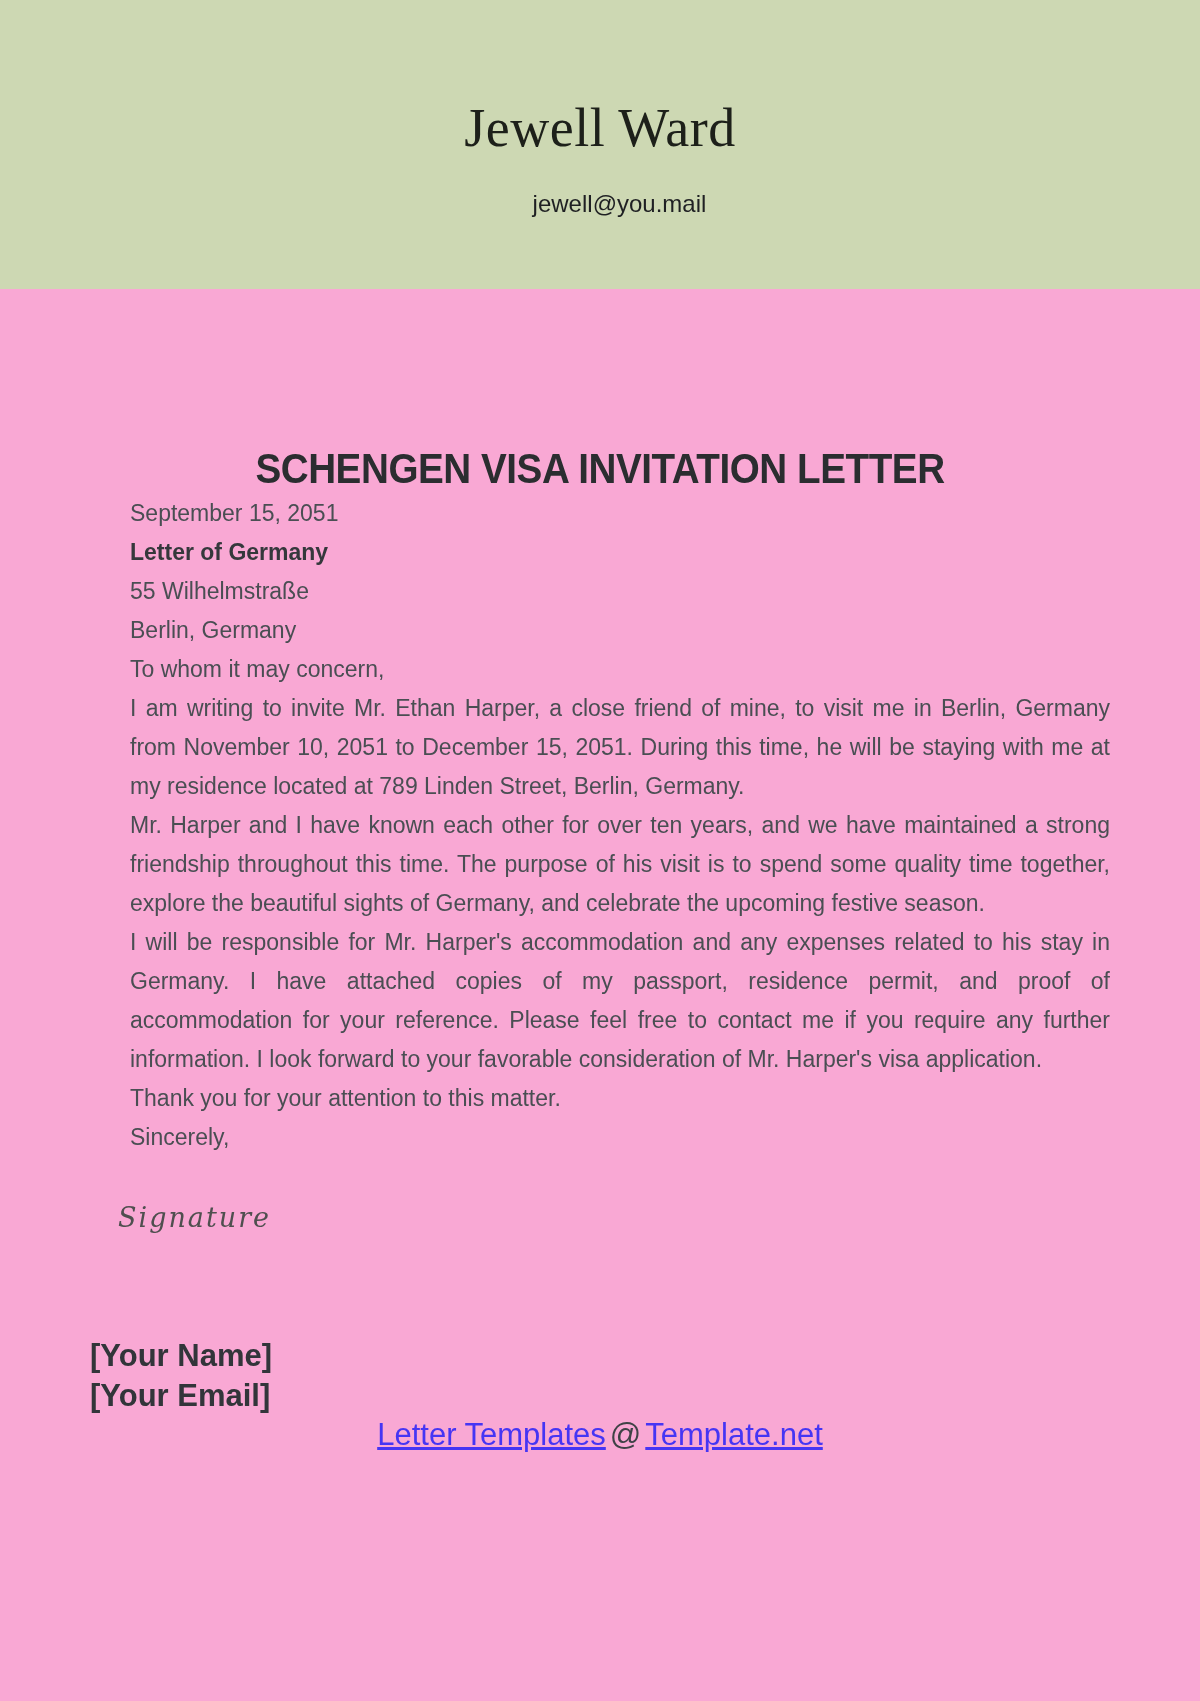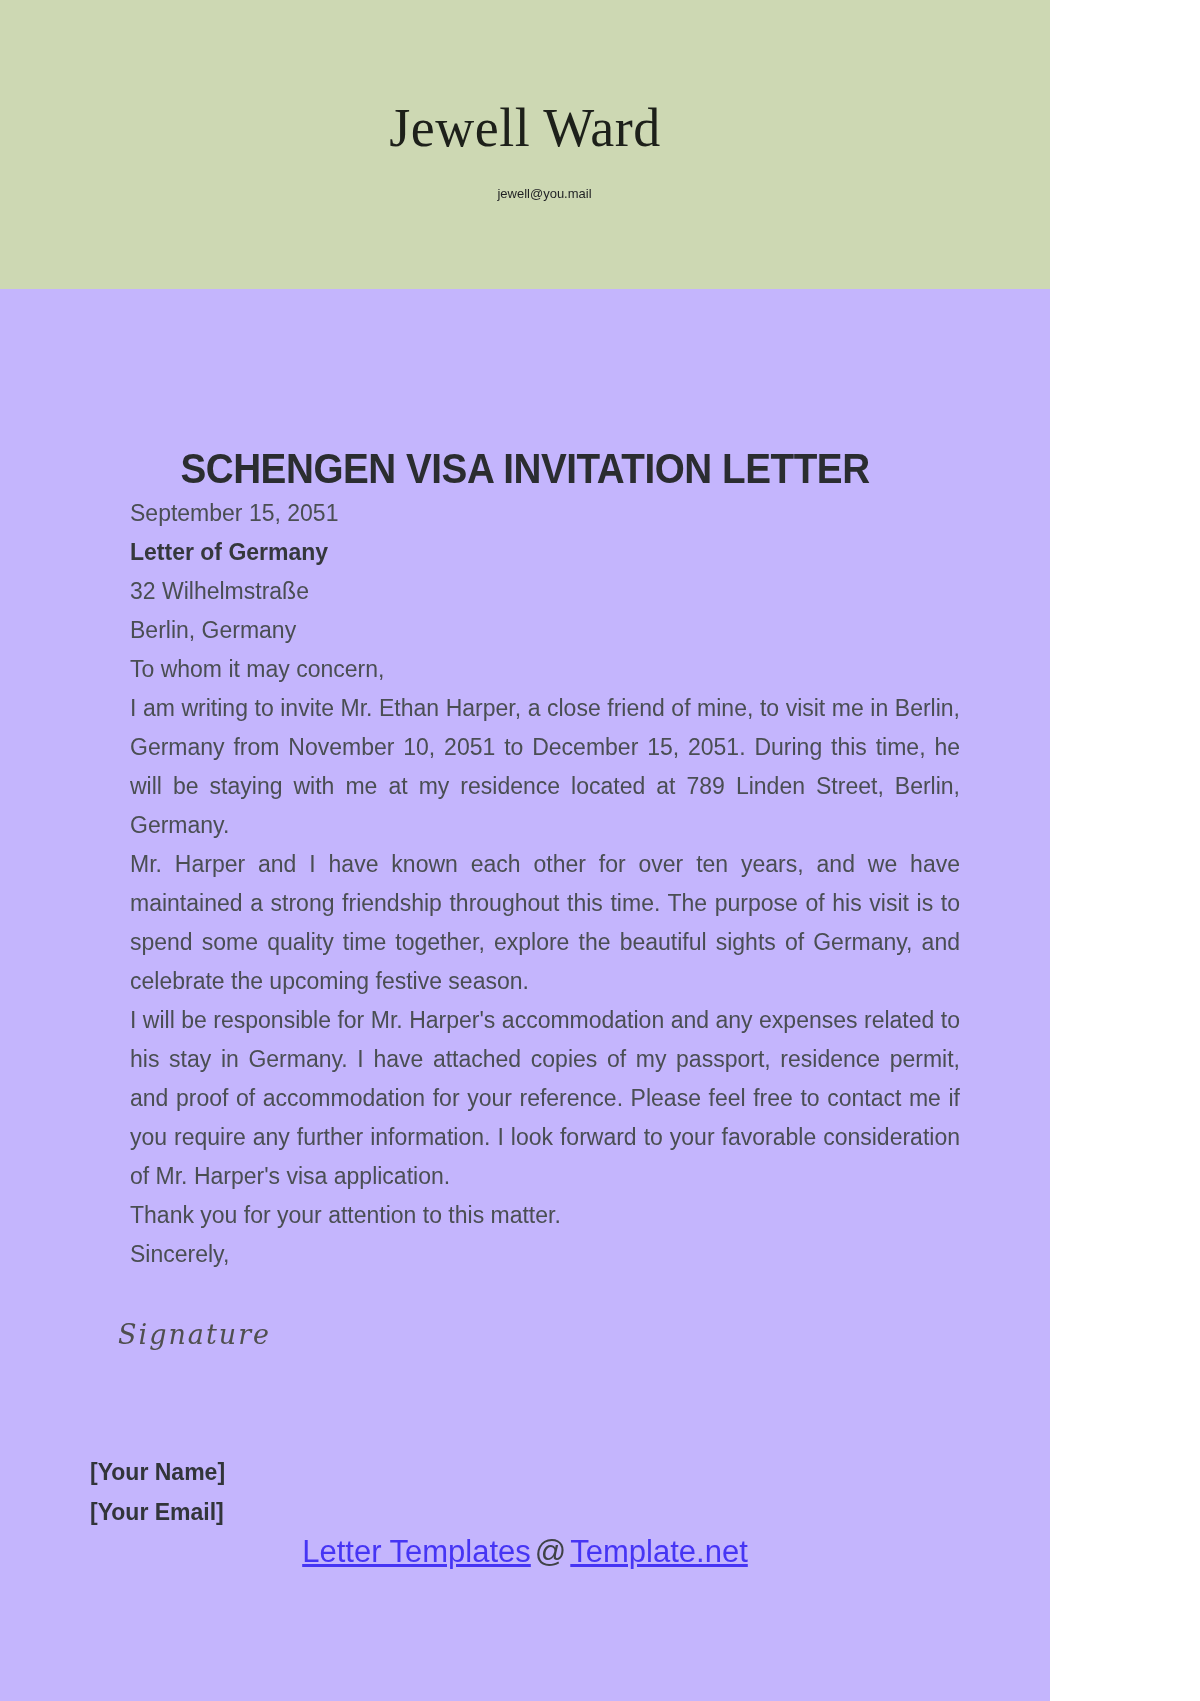--- a/index.html
+++ b/index.html
@@ -1,42 +1,42 @@
 <!DOCTYPE html>
 <html><head>
 <meta charset="utf-8">
 <style>
   html, body { margin: 0; padding: 0; background: #ffffff; }
   .page {
     position: relative;
-    width: 1050px;
+    width: 1200px;
     height: 1701px;
-    background: #c4b5fd;
+    background: #f9a8d4;
     overflow: hidden;
     font-family: "Liberation Sans", sans-serif;
   }
   
   .band {
     height: 289px;
     box-sizing: border-box;
     background: #cdd8b3;
     text-align: center;
     padding-top: 98px;
   }
   .sender-name {
     font-family: "Liberation Serif", serif;
     font-size: 54px;
     line-height: 60px;
     font-weight: 500;
     color: #1d201a;
     letter-spacing: 0.5px;
   }
   .sender-email {
-    margin-top: 24px;
-    font-size: 13px;
+    margin-top: 34px;
+    font-size: 24px;
     line-height: 24px;
     color: #1f2023;
     padding-left: 39px;
   }
   
   .letter { padding: 0 90px; }
   .title {
     margin: 160px 0 0 0;
     text-align: center;
     font-size: 42px;
@@ -67,21 +67,21 @@
     font-family: "DejaVu Serif", serif;
     font-style: italic;
     font-size: 27px;
     line-height: 46px;
     letter-spacing: 2px;
     color: #4f4f4f;
   }
   
   .placeholder {
     margin: 95px 0 0 0;
-    font-size: 23px;
+    font-size: 31px;
     line-height: 39px;
     font-weight: bold;
     color: #32353a;
   }
   .placeholder + .placeholder { margin-top: 1px; }
   
   .footer {
     text-align: center;
     font-size: 31px;
     line-height: 39px;
@@ -104,21 +104,21 @@
     <div class="sender-email">jewell@you.mail</div>
   </header>
 
   <main class="letter">
 
     <h1 class="title">SCHENGEN VISA INVITATION LETTER</h1>
 
     <div class="content">
       <p>September 15, 2051</p>
       <p class="bold">Letter of Germany</p>
-      <p>32 Wilhelmstraße</p>
+      <p>55 Wilhelmstraße</p>
       <p>Berlin, Germany</p>
       <p>To whom it may concern,</p>
       <p class="para">I am writing to invite Mr. Ethan Harper, a close friend of mine, to visit me in Berlin, Germany from November 10, 2051 to December 15, 2051. During this time, he will be staying with me at my residence located at 789 Linden Street, Berlin, Germany.</p>
       <p class="para">Mr. Harper and I have known each other for over ten years, and we have maintained a strong friendship throughout this time. The purpose of his visit is to spend some quality time together, explore the beautiful sights of Germany, and celebrate the upcoming festive season.</p>
       <p class="para">I will be responsible for Mr. Harper's accommodation and any expenses related to his stay in Germany. I have attached copies of my passport, residence permit, and proof of accommodation for your reference. Please feel free to contact me if you require any further information. I look forward to your favorable consideration of Mr. Harper's visa application.</p>
       <p>Thank you for your attention to this matter.</p>
       <p>Sincerely,</p>
     </div>
 
     <div class="signature">Signature</div>

